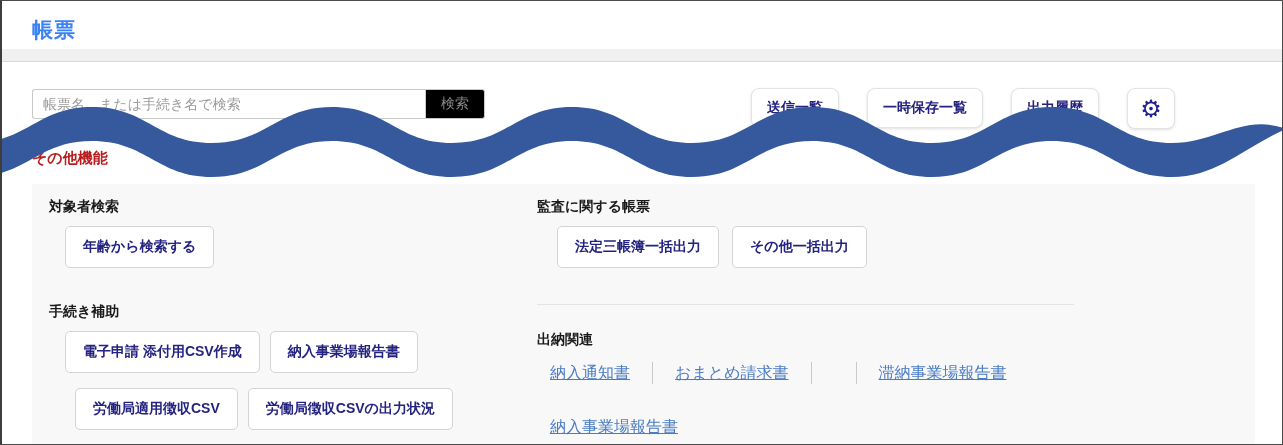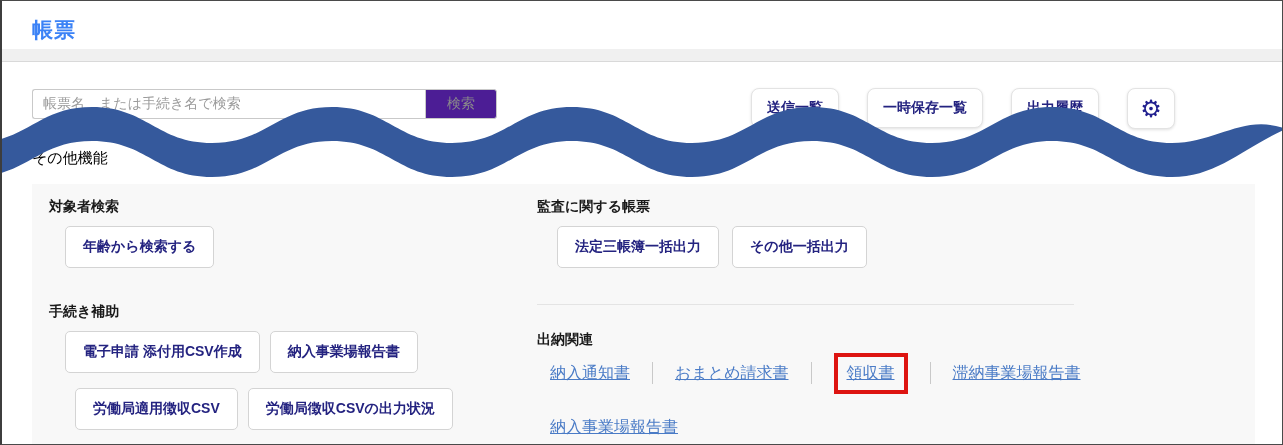--- a/index.html
+++ b/index.html
@@ -23,25 +23,25 @@
   .header-strip {
     position:absolute; left:0; top:48px; width:100%; height:13px;
     background:#f0f0f0; border-bottom:1px solid #d9d9d9;
   }
   
   .search-group { position:absolute; left:30px; top:88px; display:flex; z-index:1; }
   .search-input {
     width:393px; height:30px; border:1px solid #c9c9c9; border-right:none;
     border-radius:3px 0 0 3px; padding:12px 10px; font-size:14px; color:#333;
     background:#fff; outline:none;
-    font-family:Liberation Serif, serif;
+    font-family:Liberation Sans, sans-serif;
   }
   .search-input::placeholder { color:#9b9b9b; }
   .search-btn {
-    width:72px; height:30px; border:1px solid #c9c9c9; background:#4c1d95;
+    width:60px; height:30px; border:1px solid #c9c9c9; background:#000000;
     border-radius:0 3px 3px 0; font-size:14px; color:#8a8a8a; cursor:pointer;
     font-family:"Liberation Sans", sans-serif;
   }
   
   .toolbar-buttons {
     position:absolute; left:749px; top:87px; display:flex; gap:28px;
     align-items:flex-start; z-index:1;
   }
   .tb-btn {
     background:#fff; border:1px solid #e3e3e3; border-radius:8px;
@@ -53,21 +53,21 @@
     background:#fff; border:1px solid #e3e3e3; border-radius:8px;
     width:48px; height:41px; font-size:24px; line-height:1; color:#22218f;
     box-shadow:0 1px 3px rgba(0,0,0,.12); cursor:pointer;
     display:flex; align-items:center; justify-content:center;
   }
   
   .wave-wrap { position:absolute; left:0; top:0; width:1283px; height:200px; z-index:5; pointer-events:none; }
   
   .section-heading {
     position:absolute; left:30px; top:148px;
-    font-size:15px; font-weight:normal; color:#000000;
+    font-size:15px; font-weight:bold; color:#b91c1c;
   }
   
   .panel {
     position:absolute; left:30px; top:183px; width:1223px; height:260px;
     background:#f8f8f8;
   }
   .panel-label { position:absolute; font-size:14px; font-weight:bold; color:#1a1a1a; white-space:nowrap; }
   .btn-row { position:absolute; display:flex; gap:10px; }
   .panel-btn {
     background:#fff; border:1px solid #d4d4d4; border-radius:5px;
@@ -164,23 +164,20 @@
 
     <div class="h-divider" style="left:505px; top:120px; width:537px;"></div>
 
     <div class="panel-label" style="left:505px; top:147px;">出納関連</div>
 
     <div class="links-row" style="left:518px; top:168px;">
       <a class="panel-link">納入通知書</a>
       <span class="link-sep"></span>
       <a class="panel-link">おまとめ請求書</a>
       <span class="link-sep"></span>
-      <span class="highlight-box">
-        <a class="panel-link">領収書</a>
-      </span>
       <span class="link-sep"></span>
       <a class="panel-link">滞納事業場報告書</a>
     </div>
 
     <div class="links-row" style="left:518px; top:222px;">
       <a class="panel-link">納入事業場報告書</a>
     </div>
 
   </div>
 </div>

